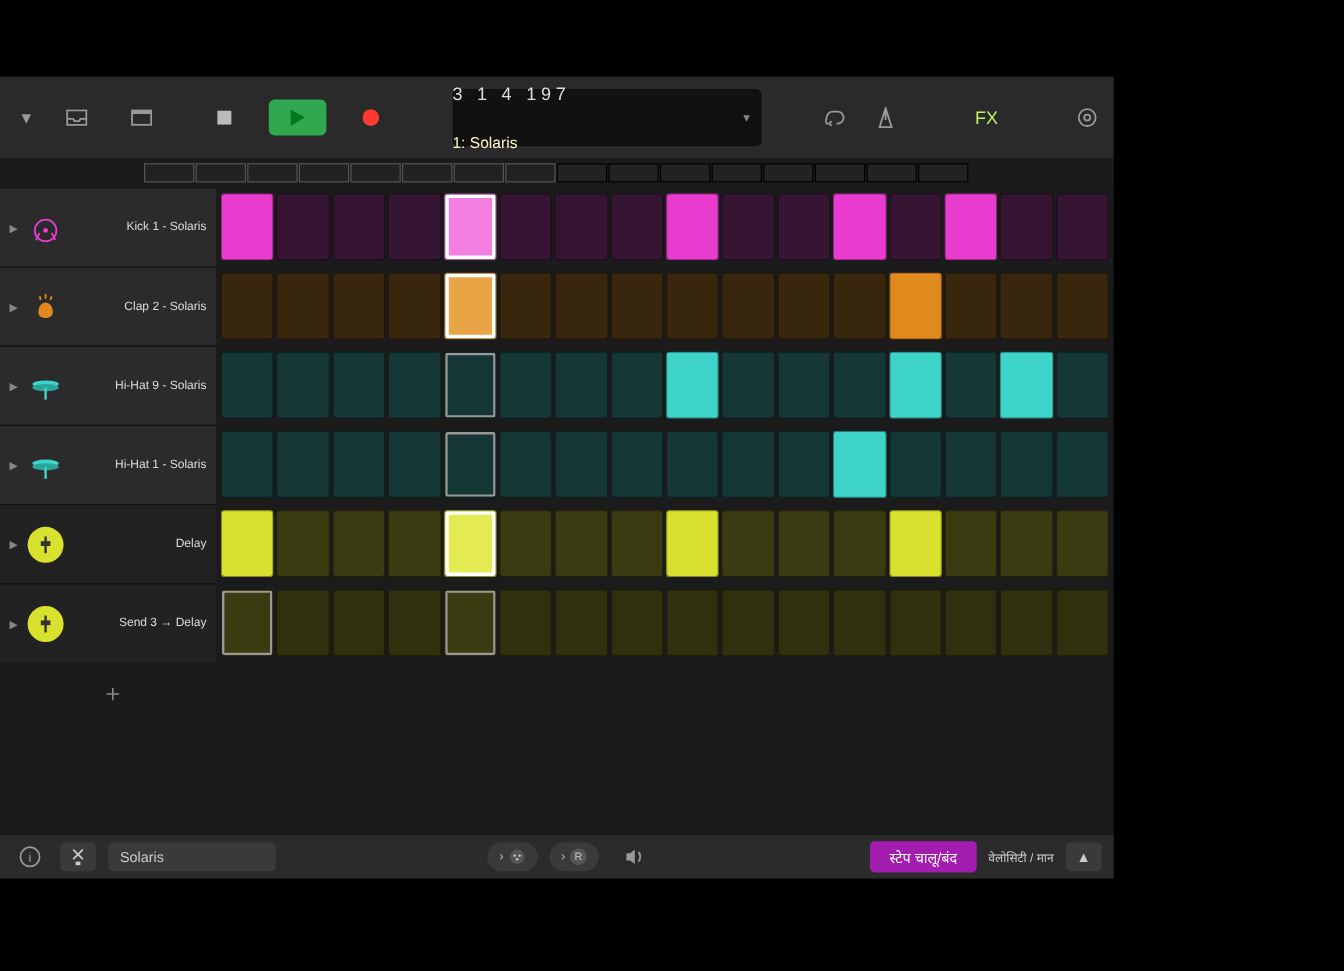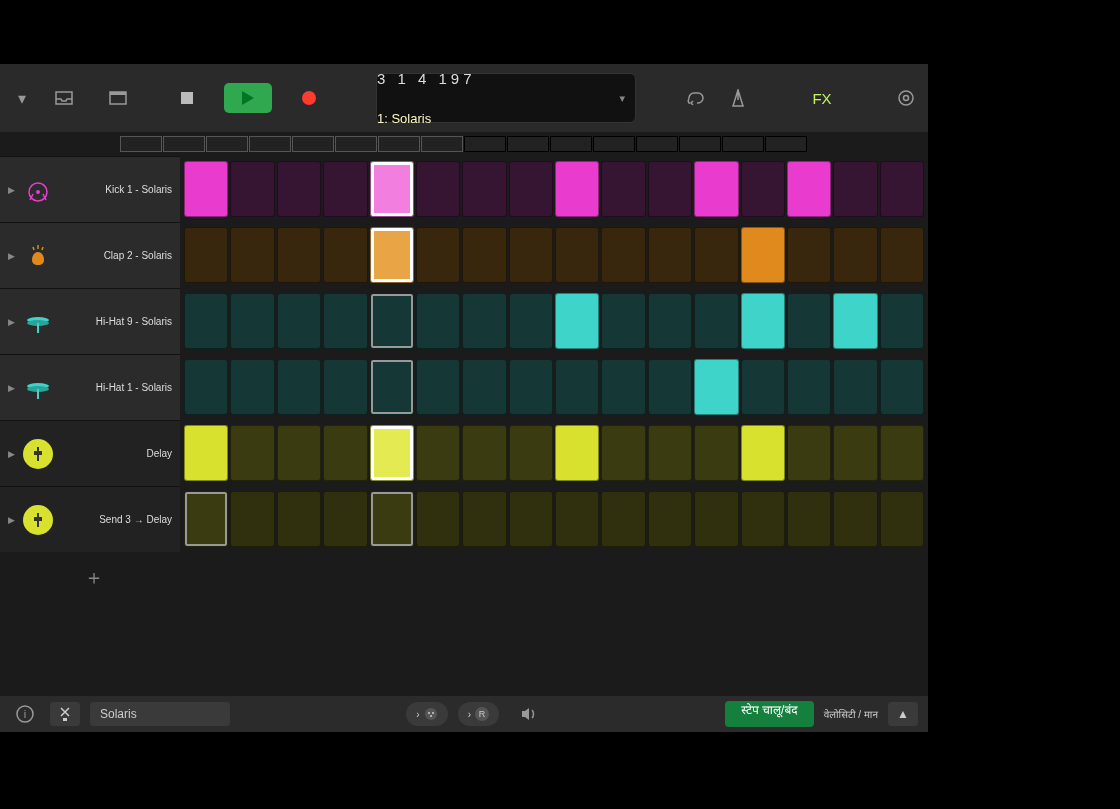--- a/index.html
+++ b/index.html
@@ -30,21 +30,21 @@
   .ricon { width:30px; height:30px; border-radius:50%; display:flex; align-items:center; justify-content:center; }
   .rname { font-size:10px; color:#ddd; flex:1; text-align:right; line-height:1.2; }
   .cells { flex:1; display:flex; gap:2px; padding:4px 4px; align-items:center; }
   .cell { flex:1; height:56px; border-radius:3px; border:1px solid rgba(0,0,0,.4); }
   .addrow { height:50px; display:flex; align-items:center; padding-left:84px; color:#888; font-size:20px; }
   
   .bottombar { position:absolute; bottom:0; left:0; right:0; height:36px; background:#2b2b2b; display:flex; align-items:center; padding:0 10px; gap:10px; }
   .bb-btn { width:30px; height:24px; background:#3a3a3a; border-radius:4px; display:flex; align-items:center; justify-content:center; color:#ccc; font-size:12px; }
   .bb-search { width:140px; height:24px; background:#3a3a3a; border-radius:4px; padding:0 10px; font-size:12px; color:#ccc; display:flex; align-items:center; }
   .bb-pill { height:24px; background:#3a3a3a; border-radius:12px; padding:0 10px; display:flex; align-items:center; gap:4px; font-size:11px; color:#ccc; }
-  .bb-primary { height:26px; padding:0 16px; background:#15803d; border-radius:4px; color:#fff; font-size:12px; display:flex; }
+  .bb-primary { height:26px; padding:0 16px; background:#a21caf; border-radius:4px; color:#fff; font-size:12px; display:flex; align-items:center; }
   .bb-text { font-size:10px; color:#ccc; }
   .bb-spacer { flex:1; }
   
   .callout { position:absolute; background:#000; }
   
   .c-magenta-on  { background:#e93ccf; }
   .c-magenta-off { background:#361533; }
   .c-magenta-sel { background:#f27fe0; box-shadow: inset 0 0 0 3px #fff; }
   .c-orange-on   { background:#e08a1e; }
   .c-orange-off  { background:#38270d; }

